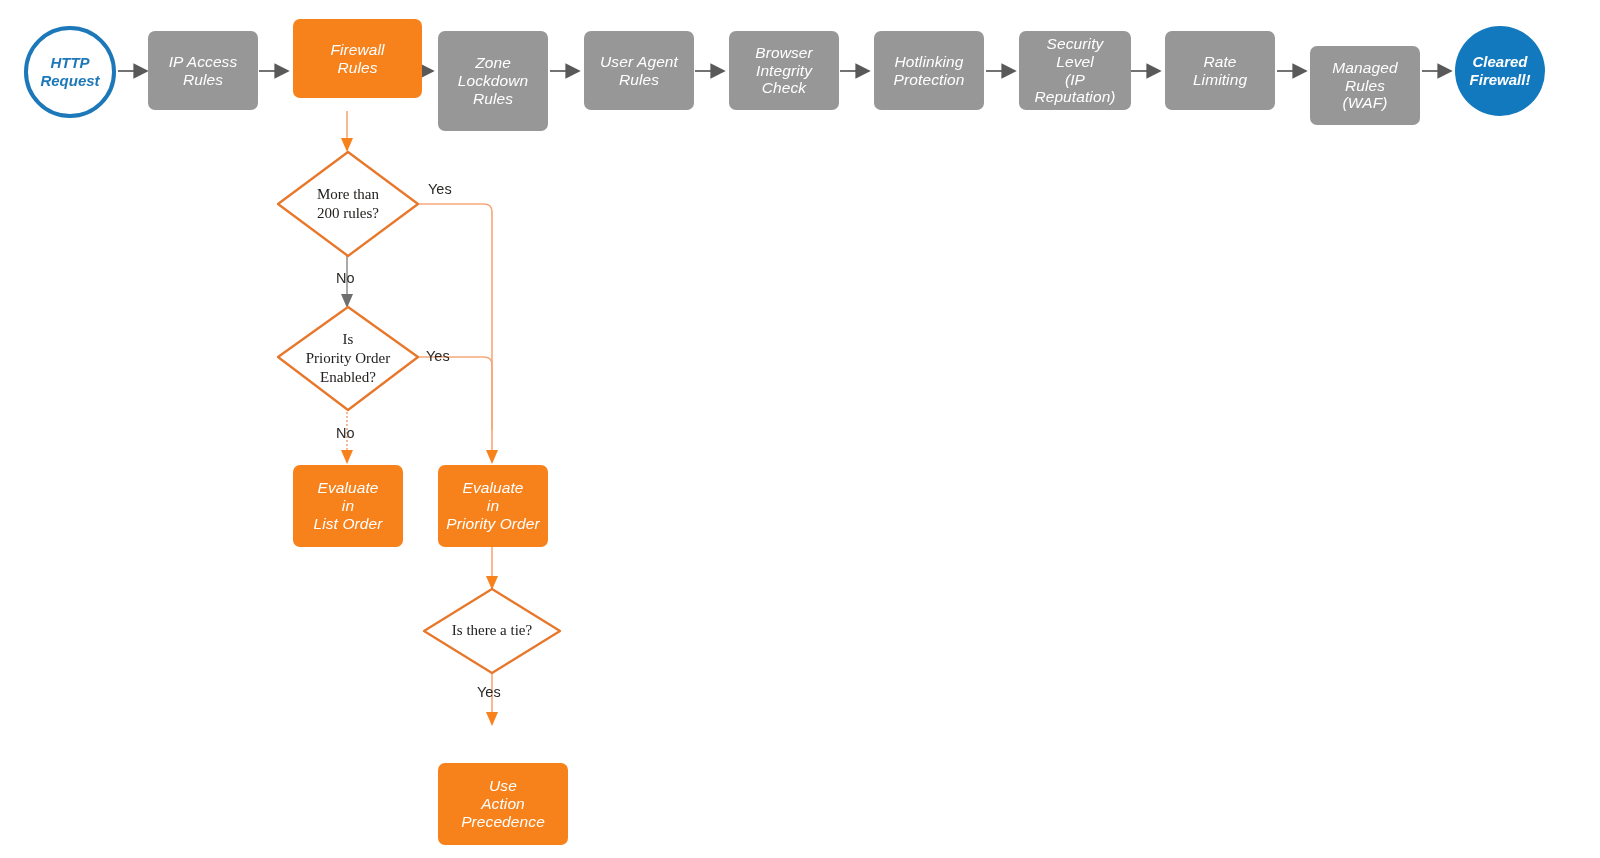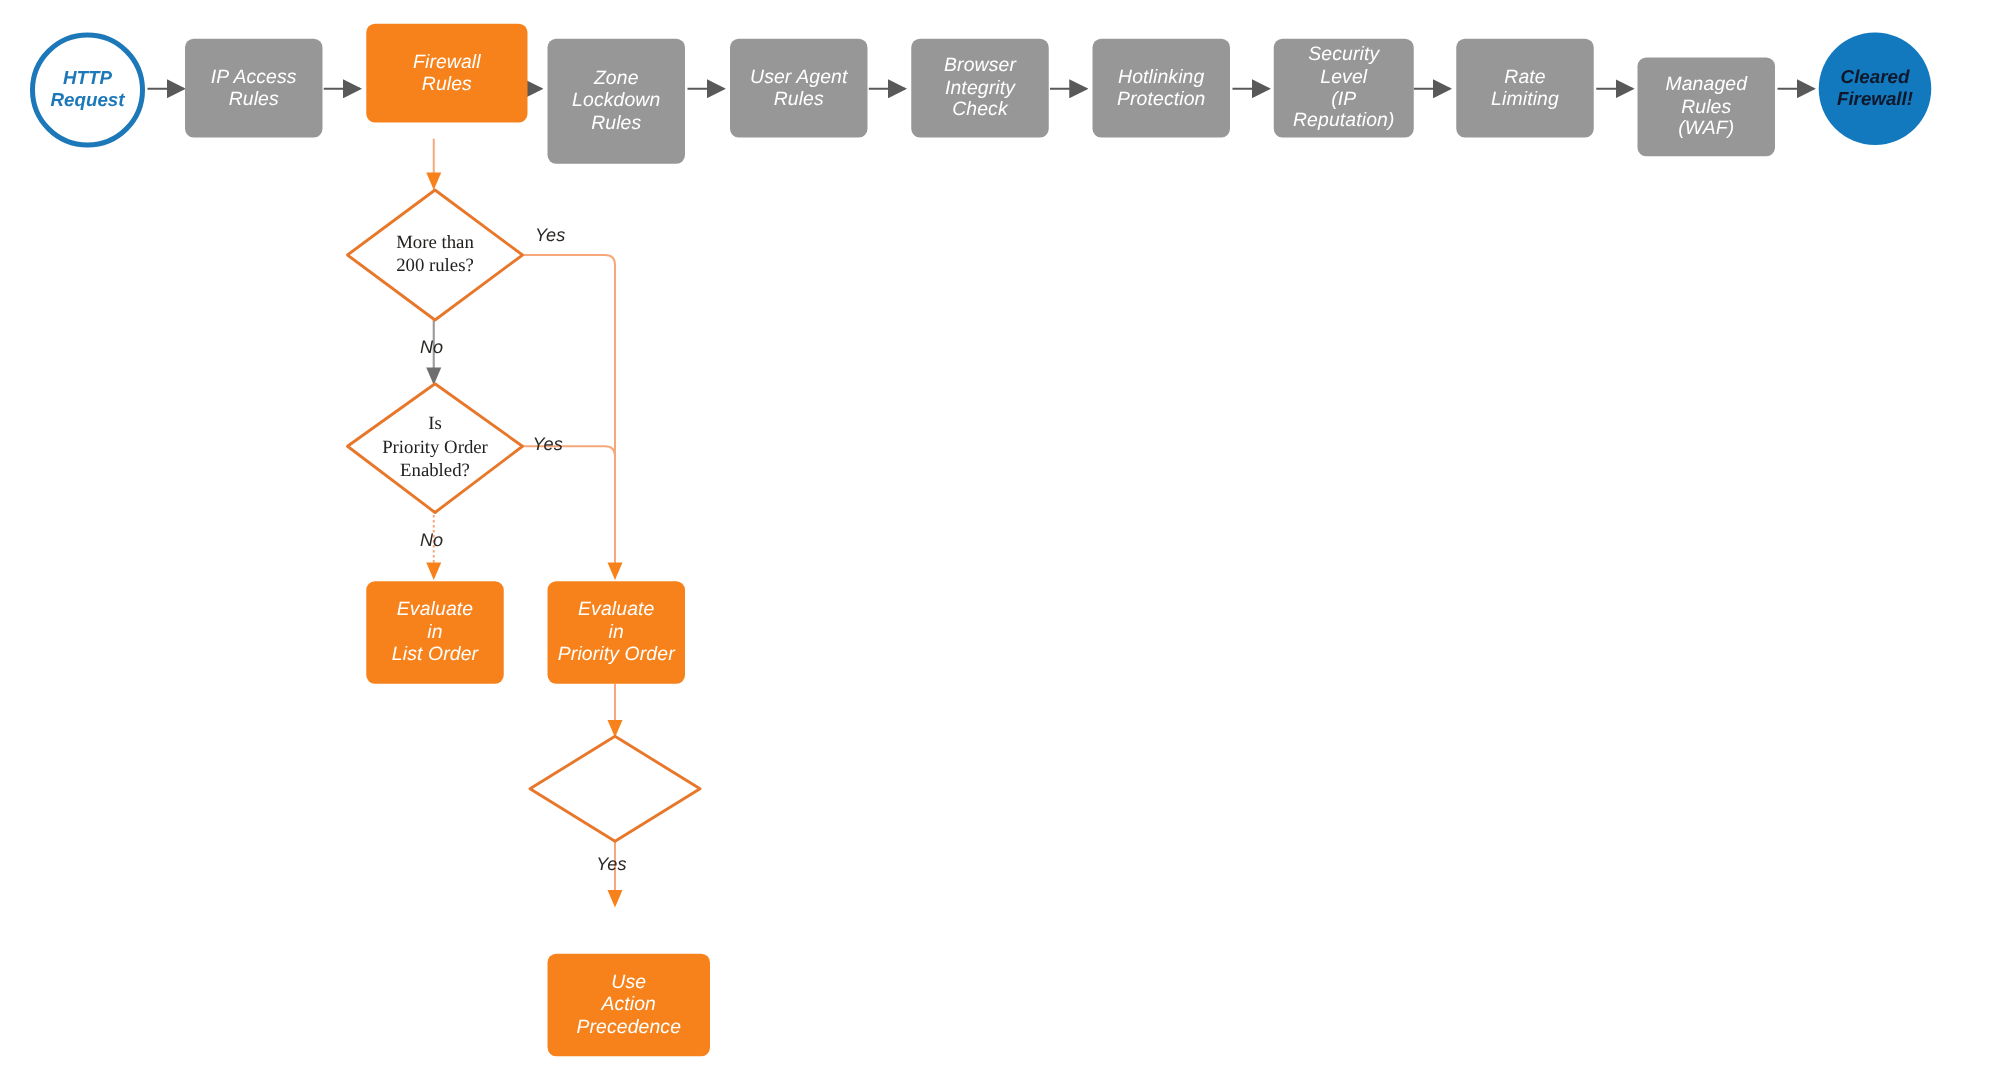--- a/index.html
+++ b/index.html
@@ -67,41 +67,40 @@
   }
   .circle.hollow {
     background: #ffffff;
     border: 4px solid #1c78b8;
     text-align: center;
   }
   .circle.hollow .lbl { color: #1c78b8; }
   .circle.filled {
     background: #1279bf;
   }
-  .circle.filled .lbl { color: #0f172a; }
+  .circle.filled .lbl { color: #ffffff; }
 
   
   .diamond {
     background: transparent;
     font-family: Liberation Serif, serif;
   }
   .diamond .lbl {
     font-size: 15px;
     color: #23211f;
     white-space: pre-line;
     line-height: 1.28;
     position: relative;
     z-index: 2;
   }
 
   
   .edge-label {
     position: absolute;
     font-size: 14.5px;
-    font-style: italic;
     color: #2b2926;
     white-space: nowrap;
     text-align: right;
   }
 </style>
 </head>
 <body>
 
 <div id="canvas">
 
@@ -229,20 +228,23 @@
     <span class="lbl">More than
 200 rules?</span>
   </div>
 
   <div class="node diamond" style="left:278px; top:307px; width:140px; height:103px;">
     <span class="lbl">Is
 Priority Order
 Enabled?</span>
   </div>
 
+  <div class="node diamond" style="left:424px; top:589px; width:136px; height:84px;">
+    <span class="lbl">Is there a tie?</span>
+  </div>
 
   <div class="node box orange" style="left:293px; top:465px; width:110px; height:82px;">
     <span class="lbl">Evaluate
 in
 List Order</span>
   </div>
 
   <div class="node box orange" style="left:438px; top:465px; width:110px; height:82px;">
     <span class="lbl">Evaluate
 in

